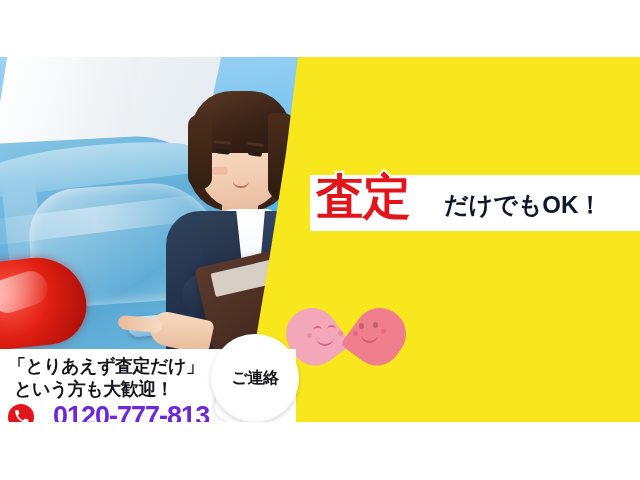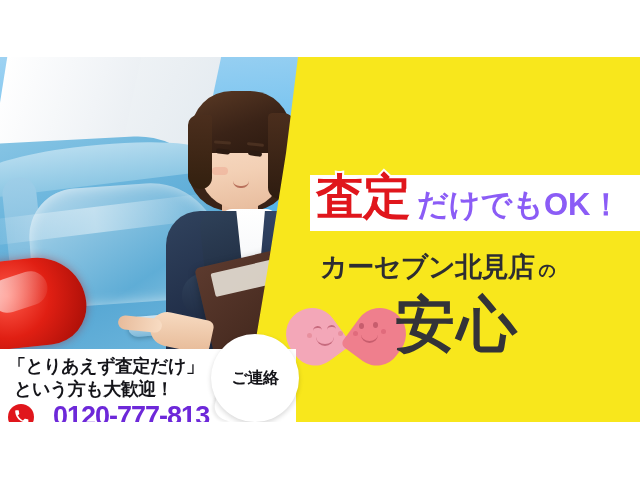--- a/index.html
+++ b/index.html
@@ -173,34 +173,34 @@
   .line1{
     position:absolute;left:338px;top:76px;width:292px;height:34px;
     font-size:25px;font-weight:bold;color:#2d2d32;letter-spacing:0px;
     white-space:nowrap;line-height:34px;
   }
   .whiteband{
     position:absolute;left:310px;top:118px;width:330px;height:56px;background:#ffffff;
   }
   .line2{
     position:absolute;left:316px;top:113px;width:324px;height:62px;
-    display:flex;align-items:center;white-space:nowrap;
+    display:flex;align-items:center;white-space:nowrap;gap:16px;
   }
   .satei{
     font-size:48px;font-weight:bold;color:#e0161c;line-height:1;
     letter-spacing:-1px;
     -webkit-text-stroke:4px #ffffff;paint-order:stroke fill;
     text-shadow:
       0 0 0 #fff,
       2px 2px 0 rgba(255,255,255,.9);
     position:relative;top:-4px;
   }
   .dakede{
-    font-size:31px;font-weight:bold;color:#8b5cf6;letter-spacing:0px;
-    margin-left:7px;position:relative;top:4px;
+    font-size:24px;font-weight:bold;color:#0f172a;letter-spacing:0px;
+    margin-left:18px;position:relative;top:4px;
   }
   .line3{
     position:absolute;left:320px;top:192px;width:320px;height:34px;
     white-space:nowrap;
   }
   .shop{
     font-size:27px;font-weight:bold;color:#2d2d32;letter-spacing:-0.5px;
   }
   .no{
     font-size:17px;font-weight:bold;color:#2d2d32;margin-left:4px;
@@ -331,40 +331,36 @@
 
   <div class="yellow"></div>
 
 
   <div class="whiteband"></div>
   <div class="line2">
     <span class="satei">査定</span>
     <span class="dakede">だけでもOK！</span>
   </div>
 
-  <div class="line3">
-    <span class="shop">カーセブン北見店</span><span class="no">の</span>
-  </div>
 
   <div class="heart">
     <div class="hl"></div>
     <div class="hr"></div>
     <div class="hl-eye1"></div>
     <div class="hl-eye2"></div>
     <div class="hl-mouth"></div>
     <div class="hl-b1"></div>
     <div class="hl-b2"></div>
     <div class="hr-eye1"></div>
     <div class="hr-eye2"></div>
     <div class="hr-mouth"></div>
     <div class="hr-b1"></div>
     <div class="hr-b2"></div>
   </div>
 
-  <div class="anshin">安心</div>
 
   <div class="bottombar"></div>
   <div class="bb-l1">「とりあえず査定だけ」</div>
   <div class="bb-l2">という方も大歓迎！</div>
   <div class="phone-row">
     <span class="phone-ic">
       <svg viewBox="0 0 24 24">
           <path d="M6.6 10.8c1.7 3.3 4.3 5.9 7.6 7.6l2.5-2.5c.3-.3.8-.4 1.2-.3 1.2.4 2.6.6 4 .6.6 0 1.1.5 1.1 1.1V21c0 .6-.5 1.1-1.1 1.1C10.4 22.1 1.9 13.6 1.9 3.1 1.9 2.5 2.4 2 3 2h3.7c.6 0 1.1.5 1.1 1.1 0 1.4.2 2.8.6 4 .1.4 0 .9-.3 1.2l-2.5 2.5z"></path>
         </svg>
     </span>

